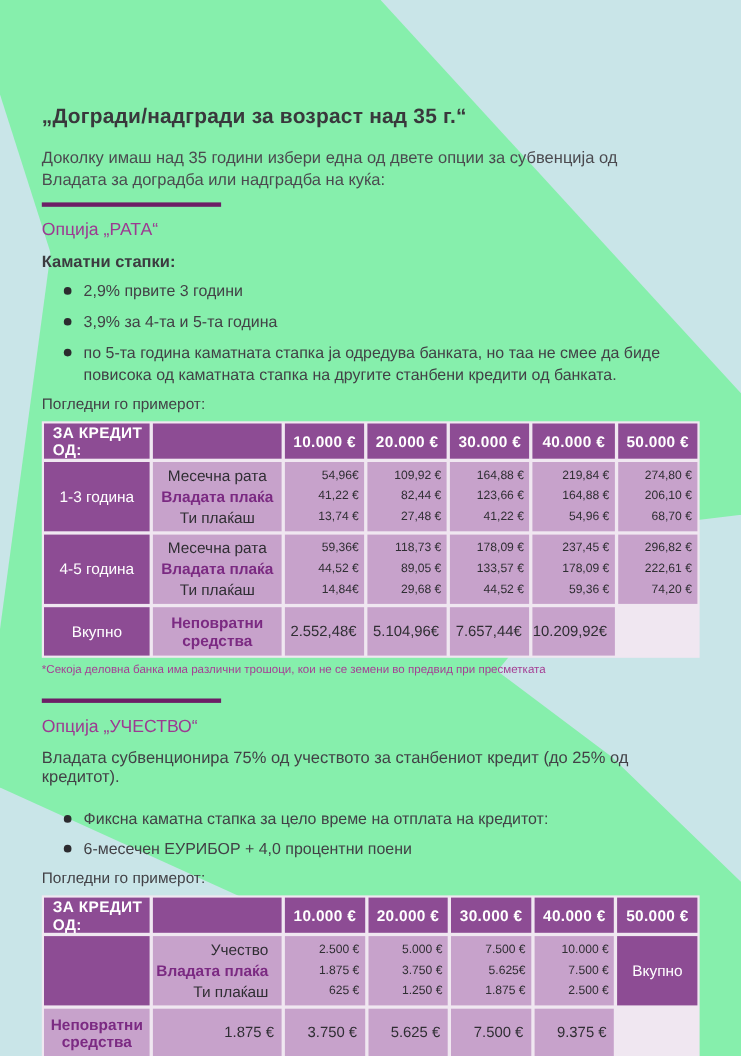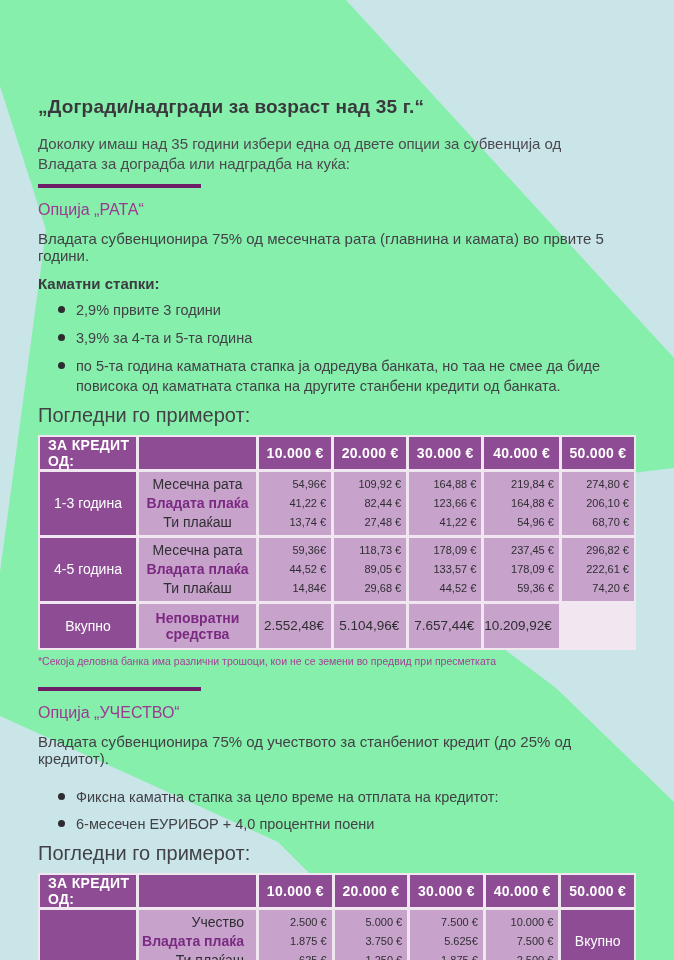--- a/index.html
+++ b/index.html
@@ -32,21 +32,21 @@
   ul.bullets li {
     position:relative; padding-left:18px; margin:8px 0;
     font-size:14.5px; line-height:1.38; color:#424146; max-width:560px;
   }
   ul.bullets li::before {
     content:""; position:absolute; left:0; top:6px;
     width:7px; height:7px; border-radius:50%; background:#2c2b2f;
   }
   ul.bullets.tight li { margin:7px 0; }
 
-  .example-label { font-size:20px; color:#424146; margin:8px 0 8px; }
+  .example-label { font-size:14px; color:#424146; margin:8px 0 8px; }
 
   
   .ftable {
     display:grid; grid-template-columns:96px 117px repeat(5,1fr);
     gap:3px; background:#f0e7f1; padding:2px; width:598px;
   }
   .cell { min-height:24px; }
   .hdr { background:#8d4c94; color:#ffffff; font-size:14px; font-weight:bold;
          display:flex; align-items:center; letter-spacing:.3px; }
   .hdr.corner { padding-left:8px; }
@@ -78,21 +78,20 @@
   <div class="bg-shape bg-bottom-left"></div>
 
   <div class="content">
 
     <h1 class="doc-title">„Догради/надгради за возраст над 35 г.“</h1>
     <p class="intro">Доколку имаш над 35 години избери една од двете опции за субвенција од Владата за доградба или надградба на куќа:</p>
 
     <section>
       <div class="divider"></div>
       <h2 class="option-heading">Опција „РАТА“</h2>
-      <p class="desc">Владата субвенционира 75% од месечната рата (главнина и камата) во првите 5 години.</p>
       <p class="sub-bold">Каматни стапки:</p>
       <ul class="bullets">
           <li>2,9% првите 3 години</li>
           <li>3,9% за 4-та и 5-та година</li>
           <li>по 5-та година каматната стапка ја одредува банката, но таа не смее да биде повисока од каматната стапка на другите станбени кредити од банката.</li>
         </ul>
       <p class="example-label">Погледни го примерот:</p>
       <div class="ftable">
           <div class="cell hdr corner">ЗА КРЕДИТ ОД:</div>
           <div class="cell hdr"></div>

